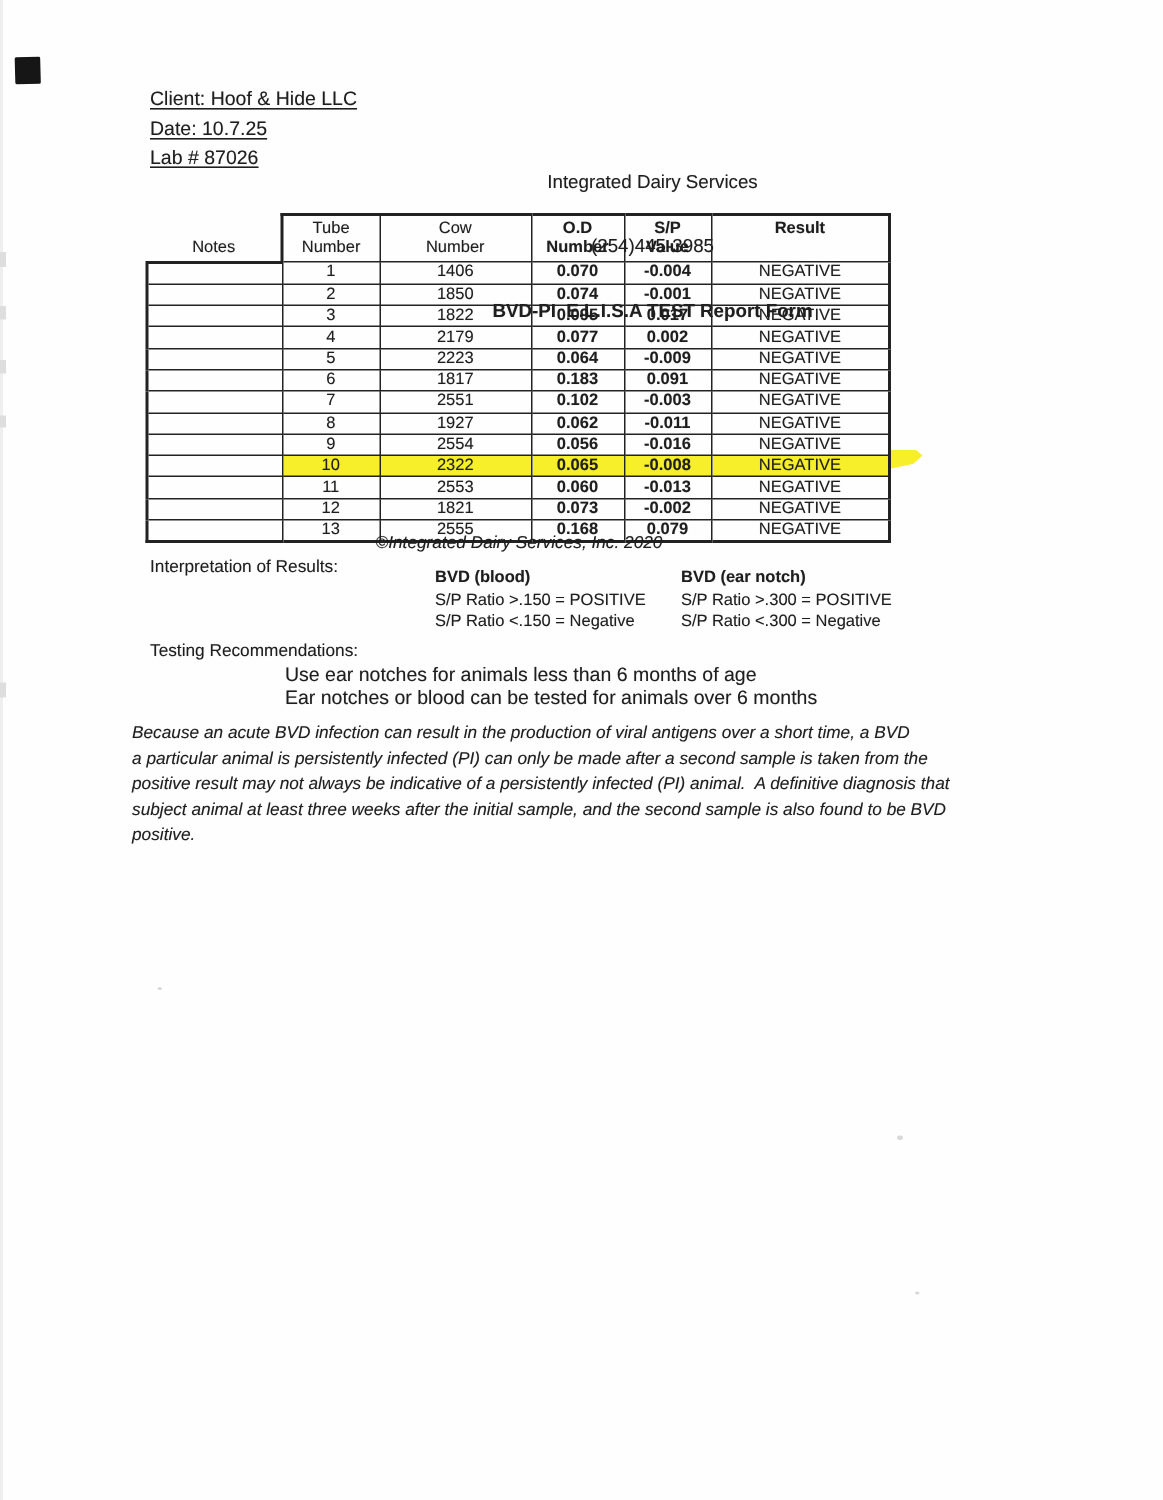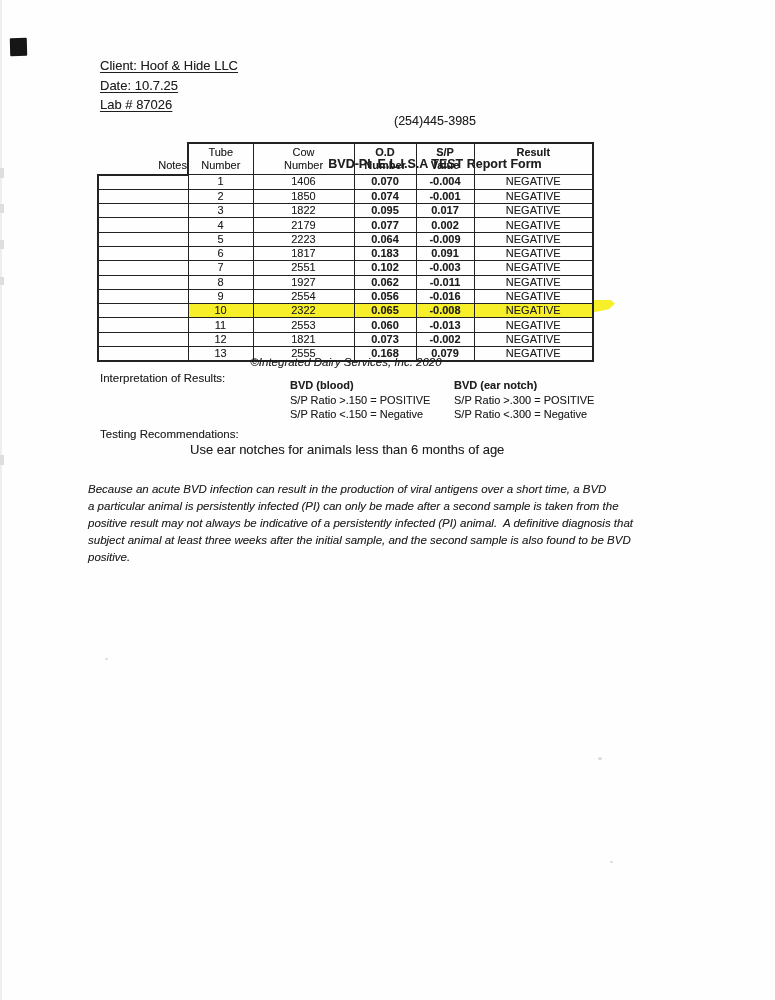--- a/index.html
+++ b/index.html
@@ -19,21 +19,21 @@
   .meta div { text-decoration:underline; text-underline-offset:2px; text-decoration-thickness:1px; }
 
   
   .letterhead { position:absolute; left:135px; top:85px; width:600px; text-align:center; font-size:12.5px; line-height:14.4px; white-space:pre; }
   .letterhead .title { font-weight:bold; }
 
   
   .report-table { position:absolute; left:97px; top:142px; border-collapse:collapse; table-layout:fixed; }
   .report-table th, .report-table td { border:1px solid #222; padding:0; font-size:11px; text-align:center; overflow:hidden; }
   .report-table thead th { height:28px; line-height:13.5px; font-weight:normal; border-top:2px solid #222; border-bottom:1.5px solid #222; vertical-align:middle; }
-  .report-table th.h-notes { border:none; border-bottom:2px solid #222; vertical-align:bottom; padding-bottom:1px;text-align:right; }
+  .report-table th.h-notes { border:none; border-bottom:2px solid #222; vertical-align:bottom; padding-bottom:1px; }
   .report-table th.h-tube { border-left:2px solid #222; }
   .report-table th.h-od, .report-table th.h-sp, .report-table th.h-result { font-weight:bold; }
   .report-table th.h-result { vertical-align:top; padding-top:2px; border-right:2px solid #222; }
   .report-table tbody td { height:13.3px; line-height:13px; }
   .report-table tbody td:first-child { border-left:2px solid #222; }
   .report-table tbody td:last-child { border-right:2px solid #222; }
   .report-table tbody tr:last-child td { border-bottom:2px solid #222; }
   .report-table td.c-od, .report-table td.c-sp { font-weight:bold; }
   .report-table tr.hl td:not(.c-notes) { background:var(--hl, #f7ef2a); }
   .hl-overhang { position:absolute; left:594px; top:300px; width:21px; height:13px; background:var(--hl, #f7ef2a);
@@ -69,20 +69,21 @@
   <div class="speck" style="left:105px;top:658px;width:3px;height:2px;"></div>
   <div class="speck" style="left:610px;top:861px;width:3px;height:2px;"></div>
 
   <div class="meta">
     <div>Client: Hoof &amp; Hide LLC</div>
     <div>Date: 10.7.25</div>
     <div>Lab # 87026</div>
   </div>
 
   <div class="letterhead">
+    <div>Integrated Dairy Services</div>
     <div>(254)445-3985</div>
     <div class="title">BVD-PI  E.L.I.S.A TEST Report Form</div>
   </div>
 
   <table class="report-table">
     <colgroup>
       <col style="width:90px">
         <col style="width:65px">
         <col style="width:101px">
       <col style="width:62px">
@@ -230,20 +231,21 @@
   </div>
   <div class="interp-col ear">
     <div class="t">BVD (ear notch)</div>
     <div>S/P Ratio &gt;.300 = POSITIVE</div>
     <div>S/P Ratio &lt;.300 = Negative</div>
   </div>
 
   <div class="testing-label">Testing Recommendations:</div>
   <div class="testing-lines">
       <div>Use ear notches for animals less than 6 months of age</div>
+      <div>Ear notches or blood can be tested for animals over 6 months</div>
     </div>
 
   <div class="disclaimer">
       <div>Because an acute BVD infection can result in the production of viral antigens over a short time, a BVD</div>
       <div>a particular animal is persistently infected (PI) can only be made after a second sample is taken from the</div>
       <div>positive result may not always be indicative of a persistently infected (PI) animal.  A definitive diagnosis that</div>
       <div>subject animal at least three weeks after the initial sample, and the second sample is also found to be BVD</div>
       <div>positive.</div>
     </div>
 

